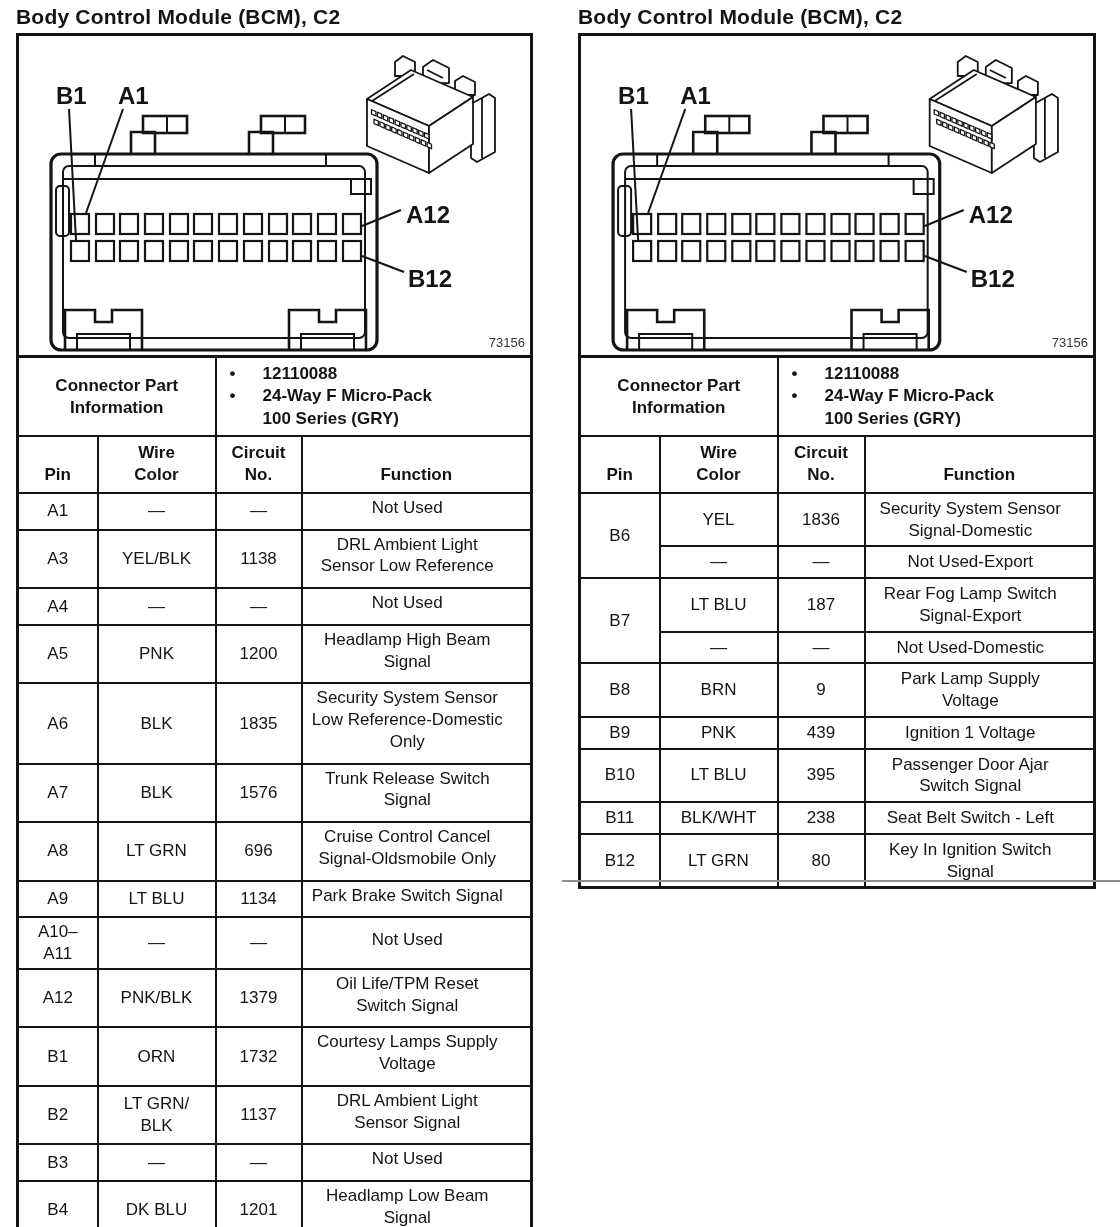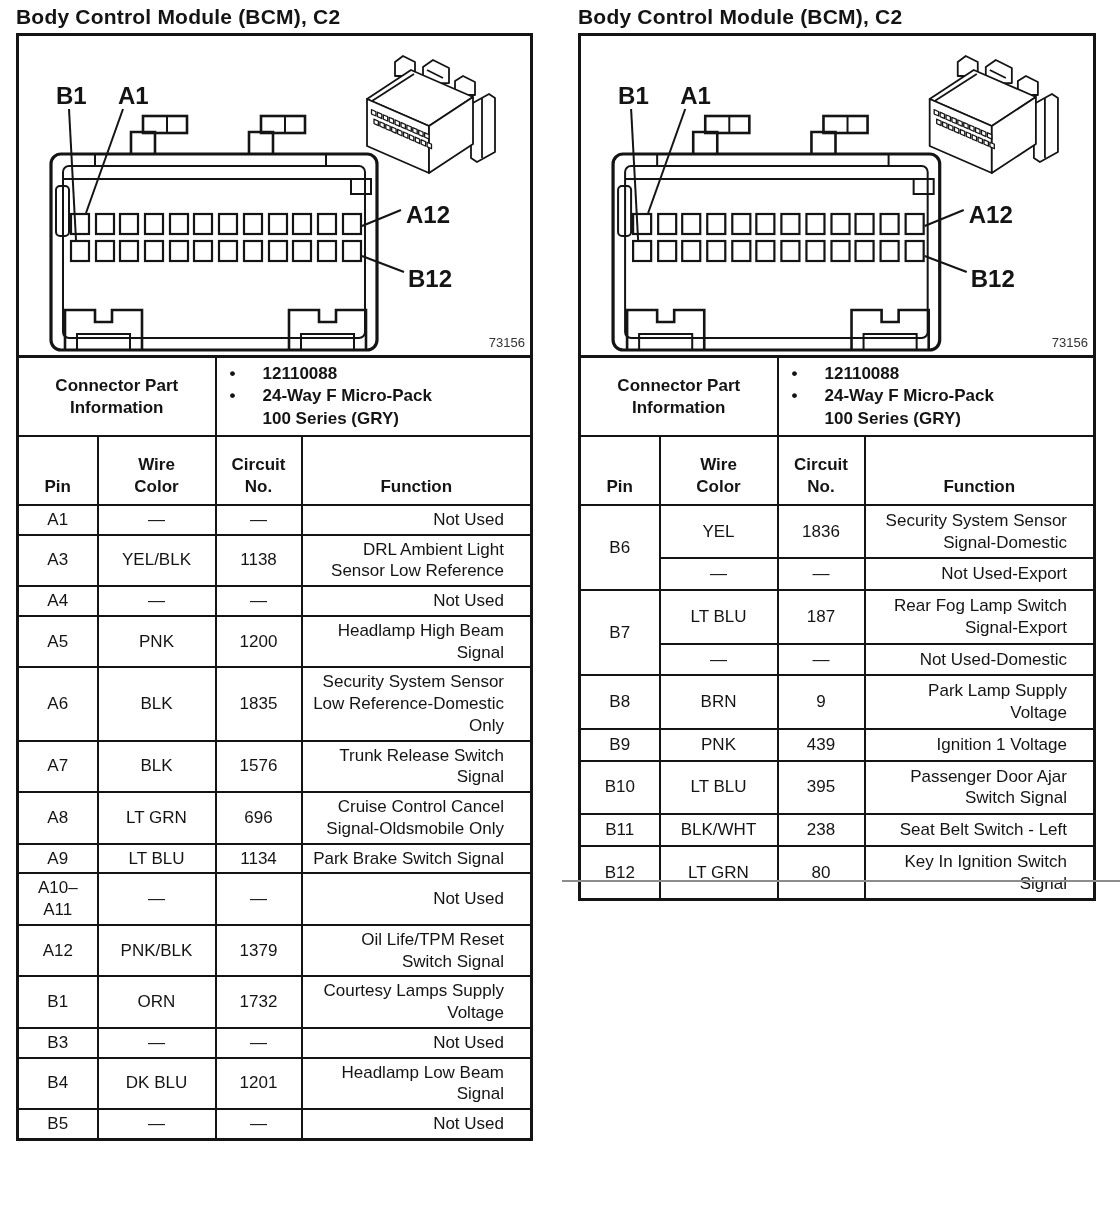--- a/index.html
+++ b/index.html
@@ -19,33 +19,33 @@
     border:3px solid #141414;height:319px;background:#fff;position:relative;overflow:hidden;
   }
   .figure-box svg{display:block;width:100%;height:100%;}
   .conn-table{
     border-collapse:collapse;width:100%;table-layout:fixed;margin-top:-3px;
     background:#fff;border:3px solid #141414;
   }
   .conn-table th,.conn-table td{border:2px solid #141414;box-sizing:border-box;}
   .conn-table th{
     font-size:17px;font-weight:bold;text-align:center;vertical-align:bottom;
-    padding:17px 2px 7px;line-height:1.25;white-space:pre-line;height:52px;margin-left:12px;
+    padding:5px 2px 7px;line-height:1.25;white-space:pre-line;height:52px;margin-left:12px;
   }
   .conn-table td{font-size:17px;line-height:1.28;}
   .part-info-row td{vertical-align:middle;height:77px;}
   .pi-head{font-weight:bold;text-align:center;line-height:1.3;padding:6px 16px;}
   .pi-bullets{font-weight:bold;padding:5px 6px 5px 13px;}
   .bullet{display:flex;line-height:1.32;}
   .bullet .dot{width:17px;flex:none;}
   .bullet .btext{white-space:pre-line;margin-left:16px;}
   .c-pin,.c-wire,.c-circ{
     text-align:center;vertical-align:middle;padding:3px 4px;white-space:pre-line;
   }
-  .c-func{text-align:right;vertical-align:middle;padding:3px 26px 3px 8px;}
+  .c-func{text-align:center;vertical-align:middle;padding:3px 26px 10px 8px;}
   #panel-1 tbody.rows td{padding-top:4px;padding-bottom:4px;}
   .divider-rule{
     position:absolute;left:562px;top:880px;width:558px;height:2px;background:#8c8c8c;
   }
   svg text{font-family:"Liberation Sans",sans-serif;}
 </style>
 </head>
 <body>
 
 <section class="panel" id="panel-0">
@@ -239,20 +239,27 @@
           <td class="c-circ">1379</td>
           <td class="c-func">Oil Life/TPM Reset Switch Signal</td>
         </tr>
         <tr>
           <td class="c-pin" rowspan="1">B1</td>
           <td class="c-wire">ORN</td>
           <td class="c-circ">1732</td>
           <td class="c-func">Courtesy Lamps Supply Voltage</td>
         </tr>
         <tr>
+          <td class="c-pin" rowspan="1">B2</td>
+          <td class="c-wire">LT GRN/
+BLK</td>
+          <td class="c-circ">1137</td>
+          <td class="c-func">DRL Ambient Light Sensor Signal</td>
+        </tr>
+        <tr>
           <td class="c-pin" rowspan="1">B3</td>
           <td class="c-wire">—</td>
           <td class="c-circ">—</td>
           <td class="c-func">Not Used</td>
         </tr>
         <tr>
           <td class="c-pin" rowspan="1">B4</td>
           <td class="c-wire">DK BLU</td>
           <td class="c-circ">1201</td>
           <td class="c-func">Headlamp Low Beam Signal</td>

